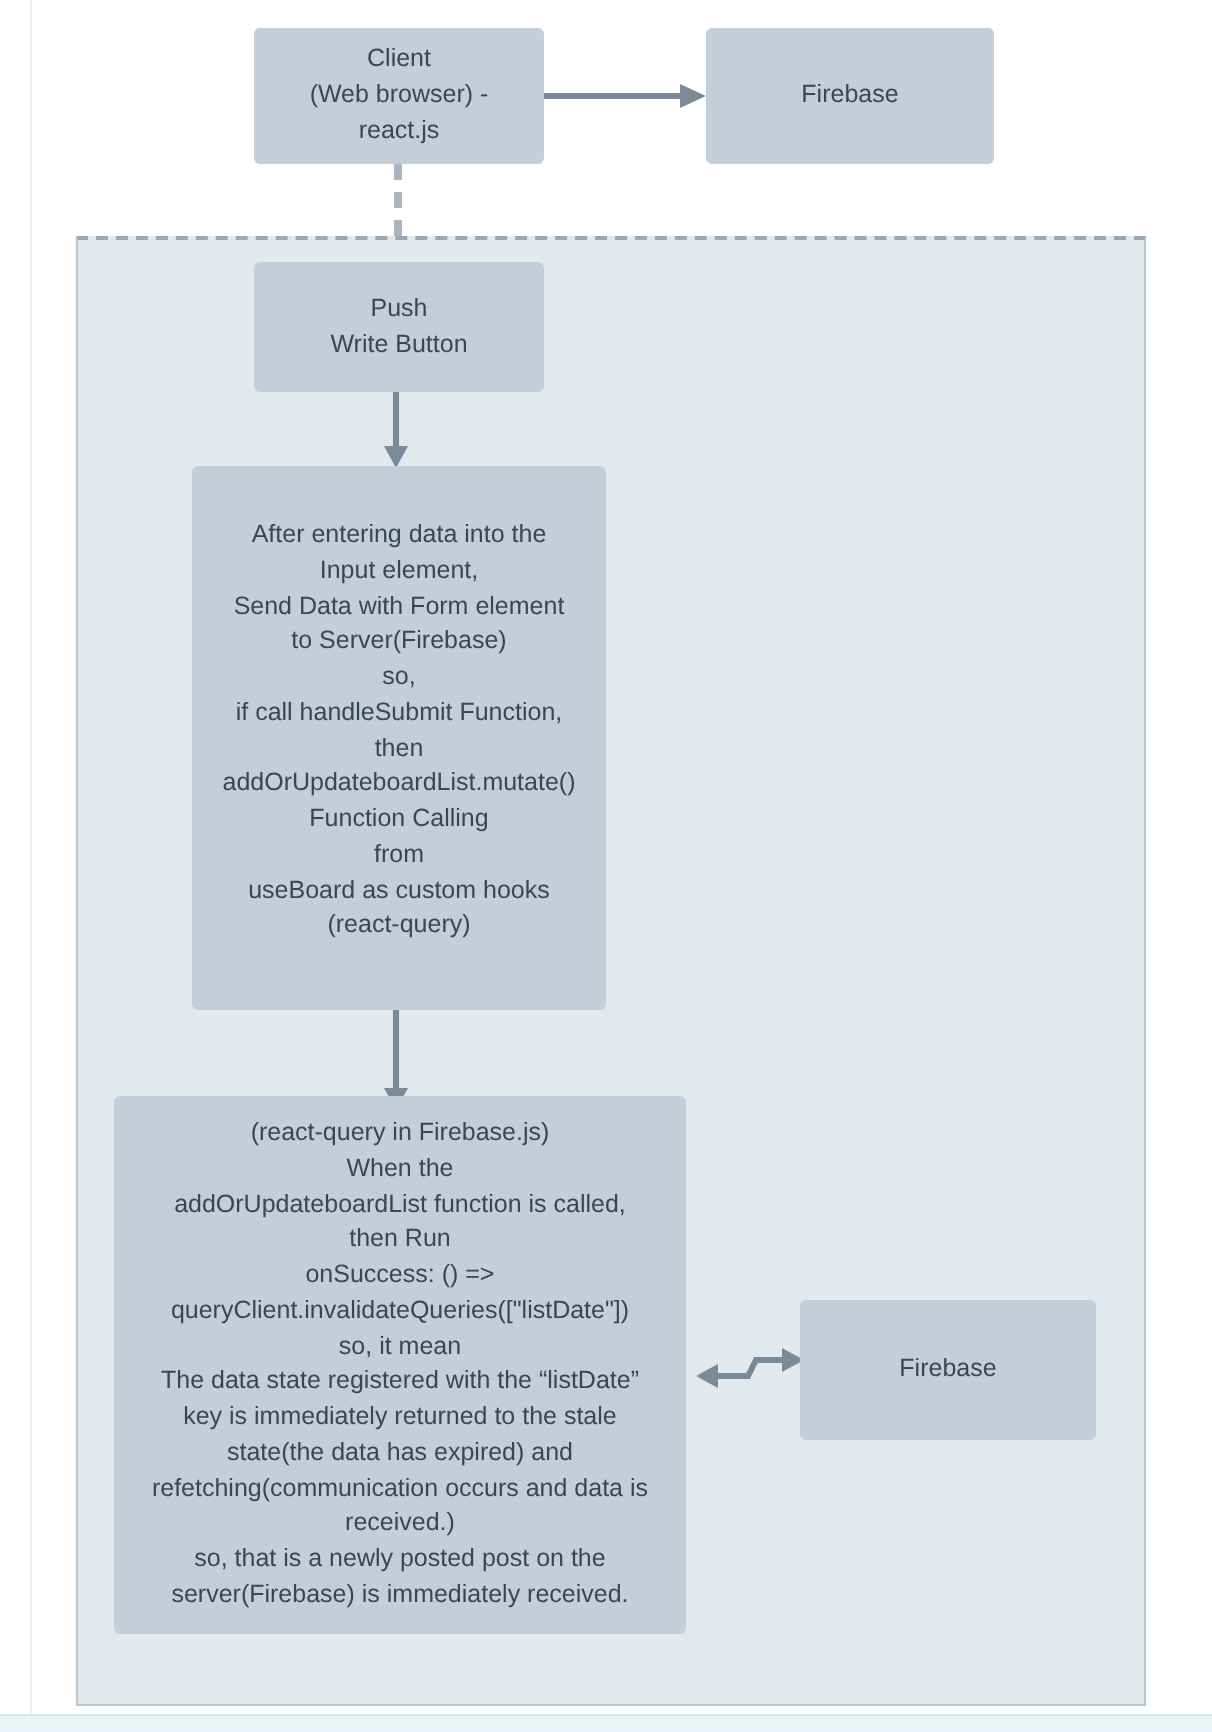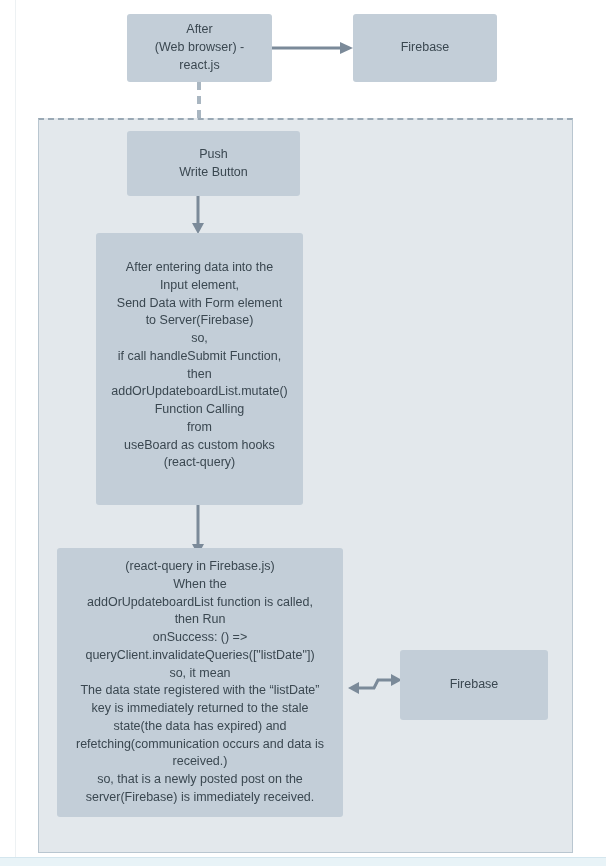--- a/index.html
+++ b/index.html
@@ -48,21 +48,21 @@
     text-align: center;
     line-height: 1.42;
     font-size: 12.5px;
     color: #3a4750;
     white-space: pre-line;
     padding: 6px 8px;
   }
 
   #client-node      { left: 127px; top: 14px;  width: 145px; height: 68px; }
   #firebase-top     { left: 353px; top: 14px;  width: 144px; height: 68px; }
-  #push-node        { left: 127px; top: 131px; width: 173px; height: 65px; }
+  #push-node        { left: 127px; top: 131px; width: 145px; height: 65px; }
   #steps-node       { left: 96px;  top: 233px; width: 207px; height: 272px;
                       align-items: flex-start; padding-top: 26px; font-size: 12.5px; }
   #query-node       { left: 57px;  top: 548px; width: 286px; height: 269px;
                       align-items: flex-start; padding-top: 10px; font-size: 12.5px; }
   #firebase-bottom  { left: 400px; top: 650px; width: 148px; height: 70px; }
 
   
   .container-box {
     position: absolute;
     left: 38px;
@@ -101,21 +101,21 @@
   .conn svg { display: block; }
 </style>
 </head>
 <body>
 
 <div class="page-gutter"></div>
 <div class="page-bottom-bar"></div>
 
 <div class="container-box"></div>
 
-<div class="node" id="client-node">After
+<div class="node" id="client-node">Client
 (Web browser) -
 react.js</div>
 
 <div class="node" id="firebase-top">Firebase</div>
 
 <div class="conn" id="arrow-client-firebase">
   <svg width="81" height="14" viewBox="0 0 81 14">
     <line x1="0" y1="7" x2="70" y2="7" stroke="#7b8a99" stroke-width="3"></line>
     <polygon points="68,1 81,7 68,13" fill="#7b8a99"></polygon>
   </svg>

